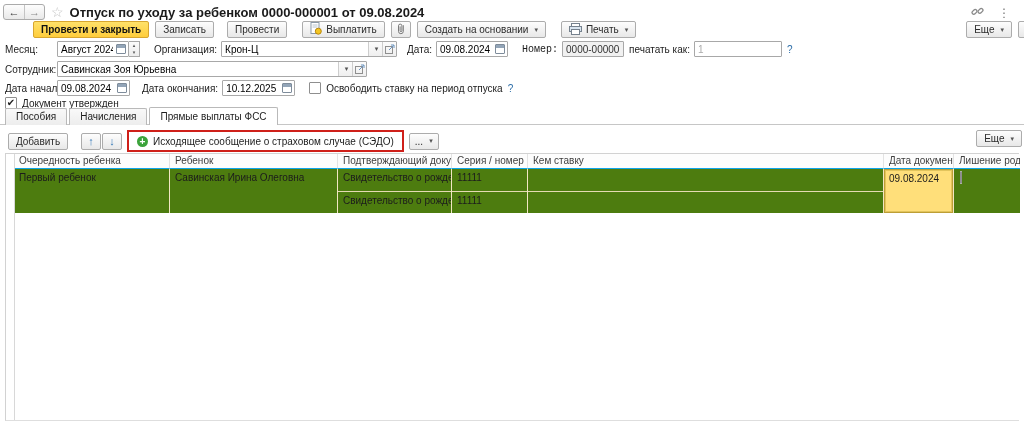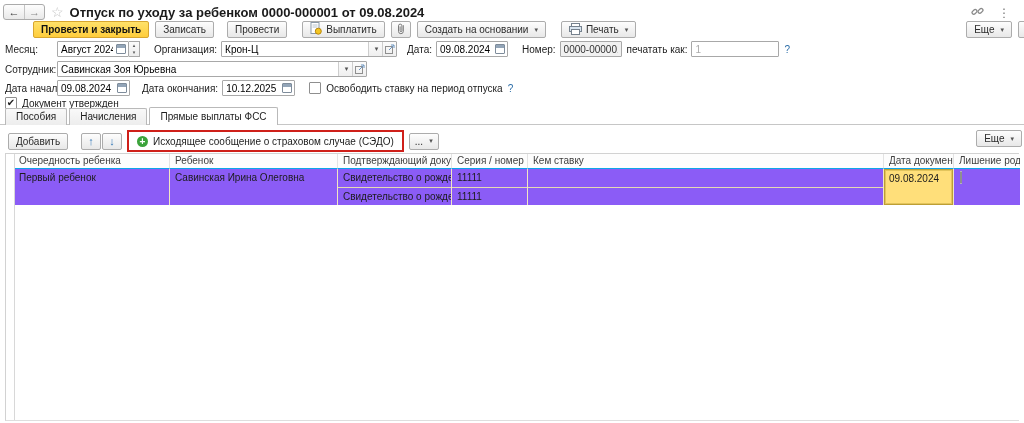--- a/index.html
+++ b/index.html
@@ -55,21 +55,21 @@
   .flatbtn { height:18px; display:flex; align-items:center; gap:5px; padding:0 8px; background:#fff; white-space:nowrap; }
   .plus-icon { width:11px; height:11px; border-radius:50%; background:#3BA33B; color:#fff; font-size:10px; font-weight:bold; line-height:11px; text-align:center; flex:none; }
   .tb-right { position:absolute; top:130px; right:2px; }
   
   .tbl { position:absolute; left:5px; top:153px; width:1014px; height:268px;
          border-top:1px solid #D2D2D2; border-left:1px solid #D2D2D2; border-bottom:1px solid #DEDEDE; padding-left:8px; }
   .vline { position:absolute; left:8px; top:0; bottom:0; width:1px; background:#D8D8D8; }
   .tgrid { display:grid; grid-template-columns:156px 168px 114px 76px 356px 70px 66px; }
   .th { height:15px; line-height:14px; padding:0 5px; color:#3E3E3E; white-space:nowrap; overflow:hidden;
         border-bottom:1px solid #0ea5e9; border-right:1px solid #E3E3E3; background:#FDFDFD; }
-  .td { background:#8b5cf6; border-right:1px solid #F1E6C3; height:36px; padding:0 5px; line-height:17px; white-space:nowrap; overflow:hidden; }
+  .td { background:#4d7c0f; border-right:1px solid #F1E6C3; height:44px; padding:0 5px; line-height:17px; white-space:nowrap; overflow:hidden; }
   .td.subwrap { padding:0; display:flex; flex-direction:column; }
   .sub { flex:1; padding:0 5px; line-height:17px; }
   .sub + .sub { border-top:1px solid #E5DAB3; }
   .td.datecell { padding:0; position:relative; }
   .datecell .inner { position:absolute; inset:0; background:#FFDF7A; border:1px solid #BD9E35; box-shadow:inset 0 0 0 1px #E2C45C; padding:1px 4px; line-height:16px; }
   .td.cbcell .cb { margin:3px 0 0 1px; background:#fff; }
 </style>
 </head>
 <body>
 
@@ -170,21 +170,21 @@
             <rect x="0.5" y="2.5" width="7" height="7" fill="none" stroke="#8F8F8F"></rect>
             <path d="M4 6 L8.6 1.4 M6 1 h3 v3" stroke="#6A94C0" fill="none"></path>
           </svg>
       </span>
     </span>
     <span class="lbl" style="margin-left:10px; margin-right:4px;">Дата:</span>
     <span class="field" style="width:72px;">
       <input value="09.08.2024" style="">
       <span class="cal-icon" style="margin-right:2px;"></span>
     </span>
-    <span class="lbl" style="margin-left:14px; margin-right:4px;">Номер:</span>
+    <span class="lbl" style="margin-left:14px; margin-right:4px;font-family:Liberation Mono, monospace;">Номер:</span>
     <span class="field ro" style="width:62px;">
       <input value="0000-000001" style="">
     </span>
     <span class="lbl" style="margin-left:5px; margin-right:4px;">печатать как:</span>
     <span class="field" style="width:88px;">
       <input placeholder="1" style="">
     </span>
     <span class="help">?</span>
   </div>
 

